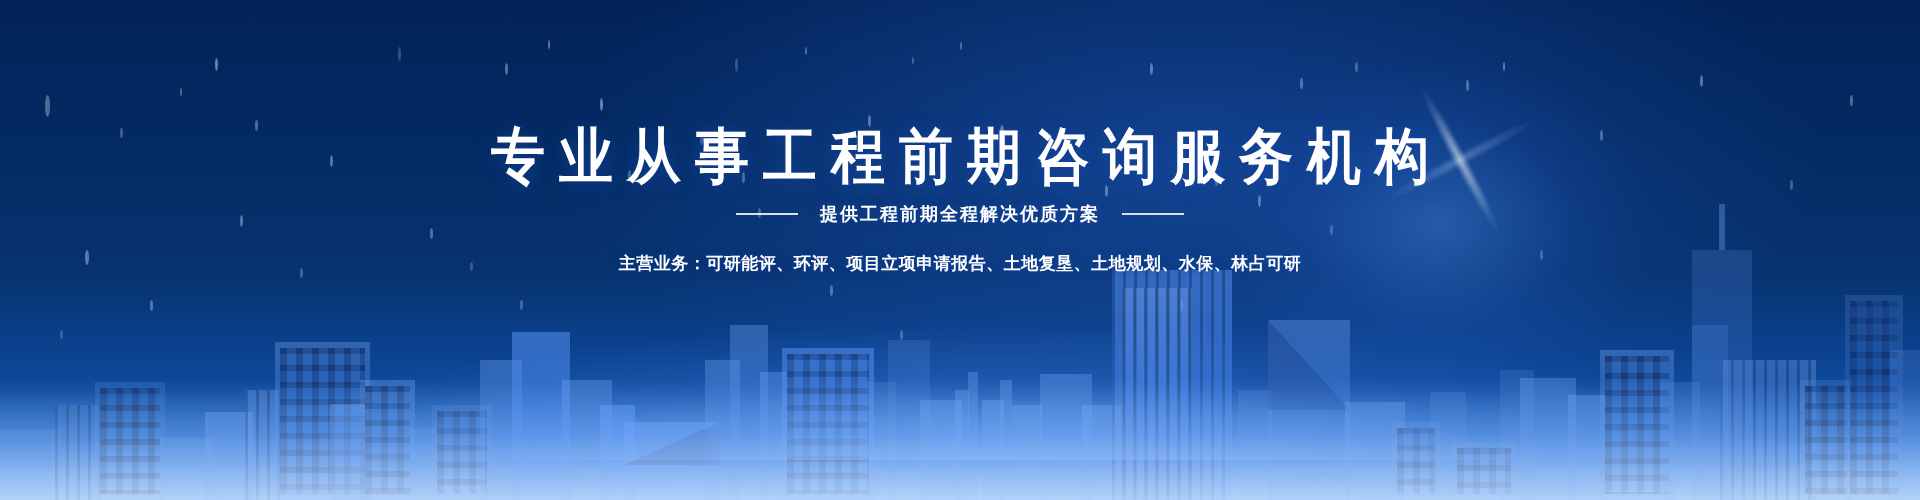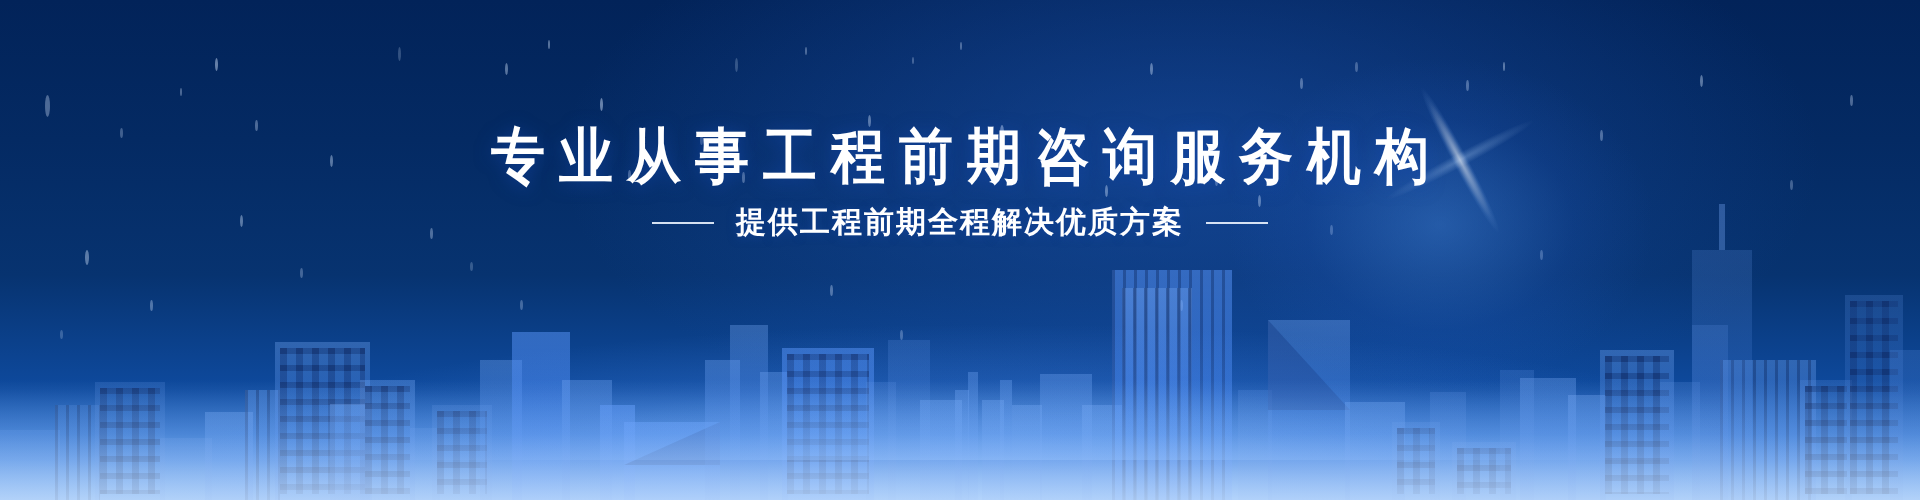--- a/index.html
+++ b/index.html
@@ -80,21 +80,21 @@
 
   .sub-row{
     display:flex;align-items:center;justify-content:center;
     gap:22px;margin-top:36px;
   }
   .dash{
     display:block;width:62px;height:2px;
     background:rgba(236,244,255,0.9);
   }
   .subtitle{
-    font-size:30px;font-weight:bold;color:#ffffff;
+    font-size:18px;font-weight:bold;color:#ffffff;
     letter-spacing:2px;
     text-shadow:0 1px 10px rgba(20,70,170,0.6);
   }
 
   .biz{
     margin-top:26px;
     font-size:17px;font-weight:bold;color:#ffffff;
     letter-spacing:0.5px;
     text-shadow:0 1px 8px rgba(15,60,160,0.6);
   }
@@ -250,15 +250,16 @@
 
   <div class="content">
     <h1 class="headline">专业从事工程前期咨询服务机构</h1>
 
     <div class="sub-row">
       <span class="dash"></span>
       <span class="subtitle">提供工程前期全程解决优质方案</span>
       <span class="dash"></span>
     </div>
 
+    <div class="biz">主营业务：可研能评、环评、项目立项申请报告、土地复垦、土地规划、水保、林占可研</div>
   </div>
 
 </div>
 
 </body></html>

